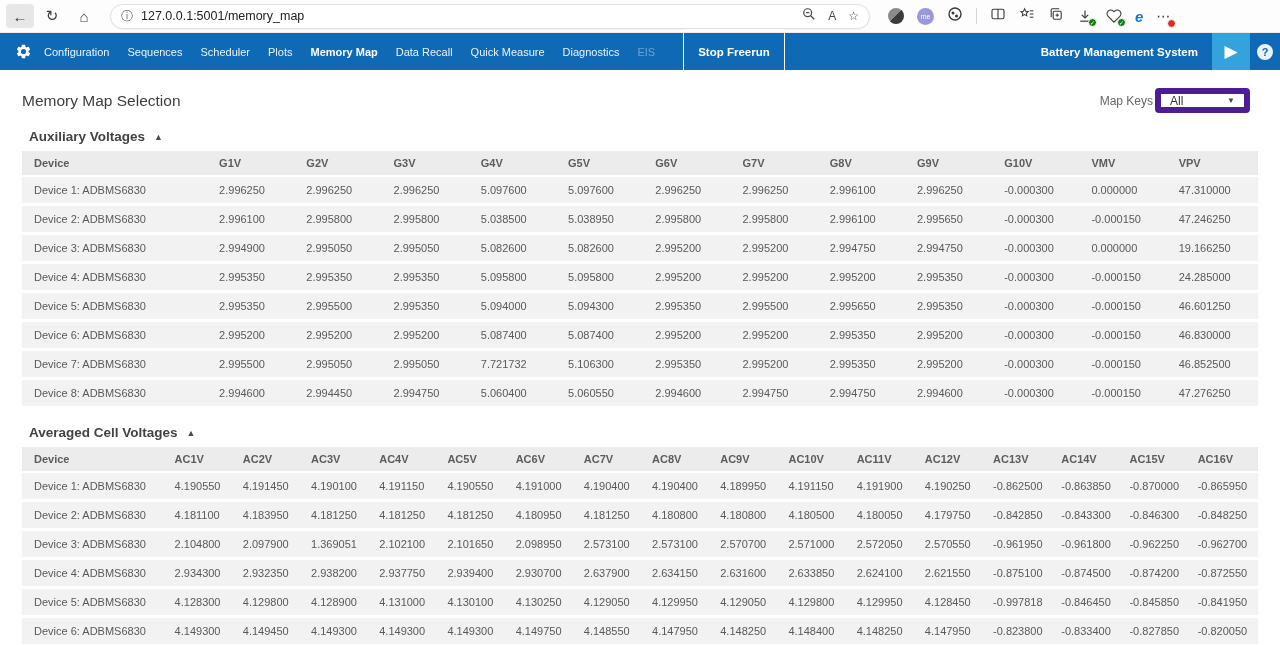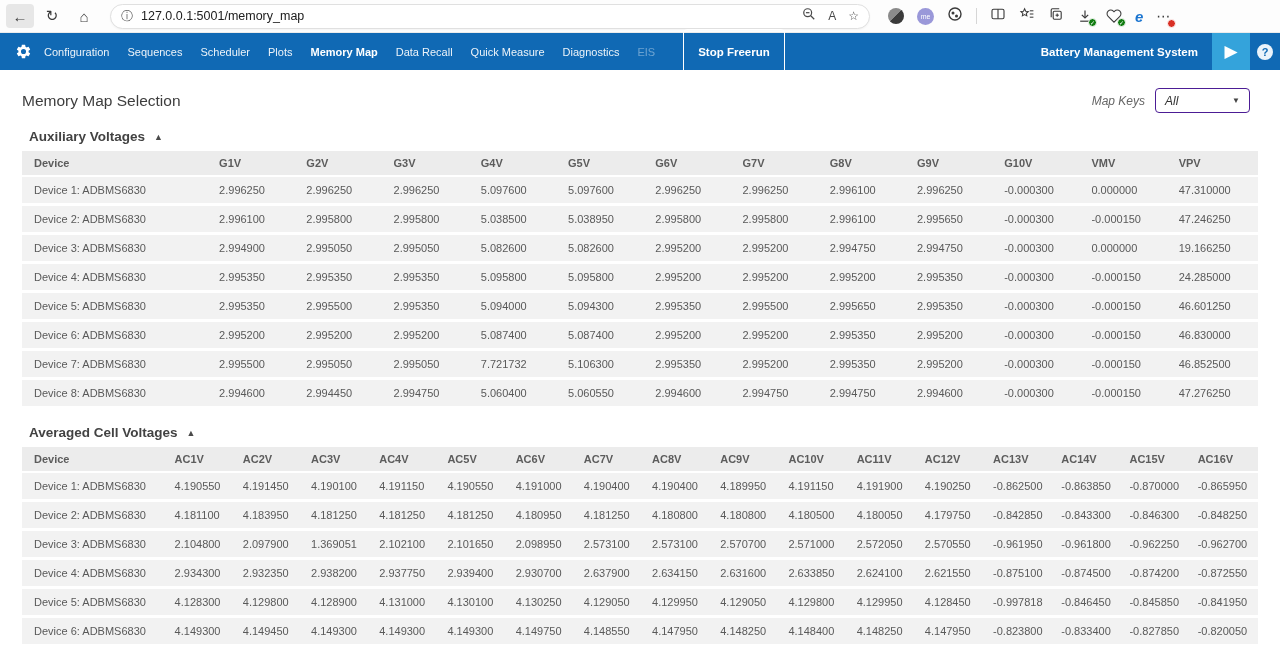--- a/index.html
+++ b/index.html
@@ -49,23 +49,23 @@
   .play-btn { width:38px; height:37px; background:#34a3db; display:flex; align-items:center;
     justify-content:center; cursor:pointer; color:#fff; font-size:17px; }
   .help-btn { width:30px; display:flex; align-items:center; justify-content:center; cursor:pointer; }
   .help-circle { width:16px; height:16px; border-radius:50%; background:#eaf3fb; color:#1069b4;
     font-size:11px; font-weight:700; display:flex; align-items:center; justify-content:center; }
 
   
   .content { padding:0 22px; }
   .page-head { display:flex; align-items:center; margin-top:18px; }
   .page-title { font-size:15.5px; color:#3d3d3d; font-weight:500; }
-  .mapkeys { margin-left:auto; display:flex; align-items:center; gap:10px; padding-right:8px;font-style:italic; }
+  .mapkeys { margin-left:auto; display:flex; align-items:center; gap:2px; padding-right:8px; }
   .mapkeys-label { font-size:12px; color:#666; }
-  .mapkeys-select { width:95px; height:25px; border:1px solid #4c1d95; border-radius:4px;
+  .mapkeys-select { width:95px; height:25px; border:6px solid #4c1d95; border-radius:4px;
     display:flex; align-items:center; padding:0 9px; font-size:12px; color:#333; cursor:pointer;
     background:#fff; }
   .mapkeys-caret { margin-left:auto; font-size:8px; color:#444; }
 
   .section-head { display:flex; align-items:center; margin:16px 0 7px 7px; cursor:pointer; }
   .section-title { font-size:13.5px; color:#424242; font-weight:600; }
   .collapse-arrow { font-size:9px; color:#4a4a4a; margin-left:9px; }
 
   table.data { width:100%; border-collapse:collapse; table-layout:fixed; }
   table.data thead tr { background:#ececec; }

